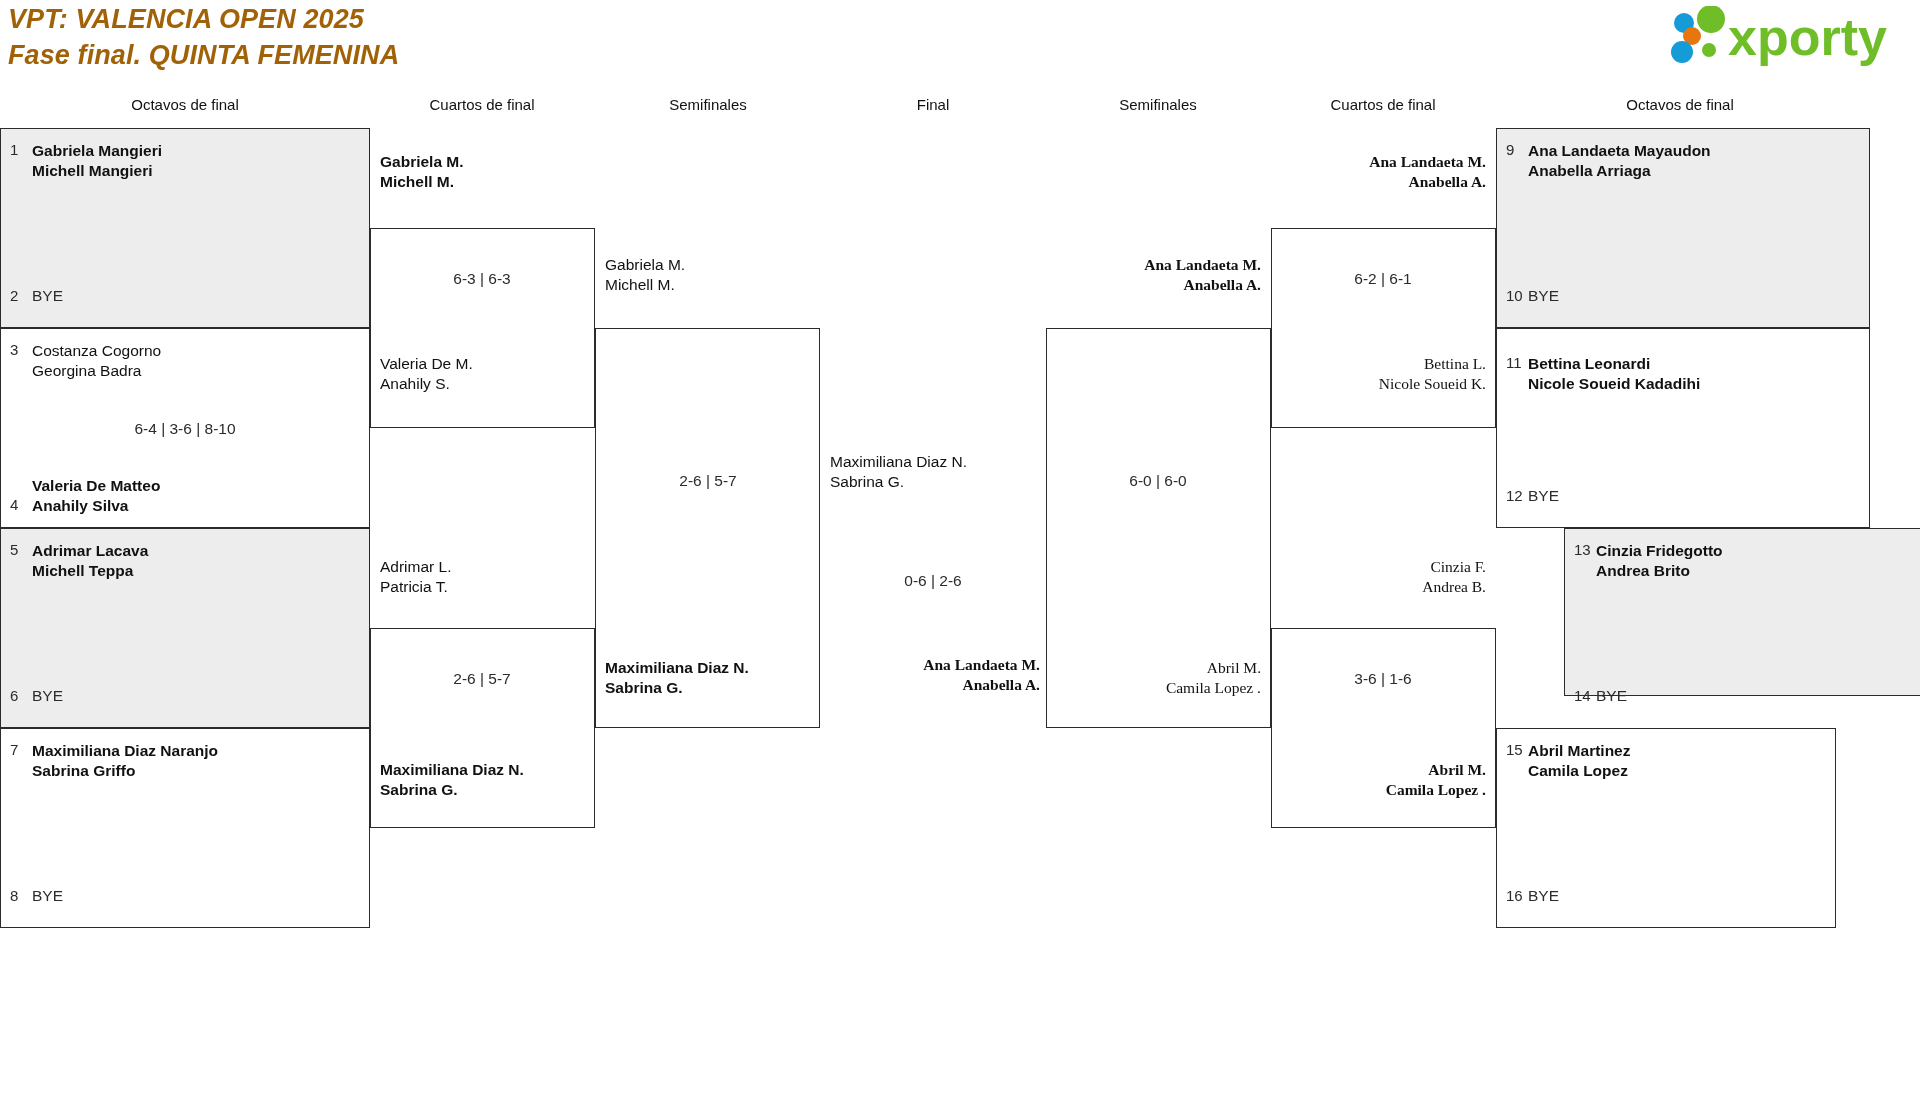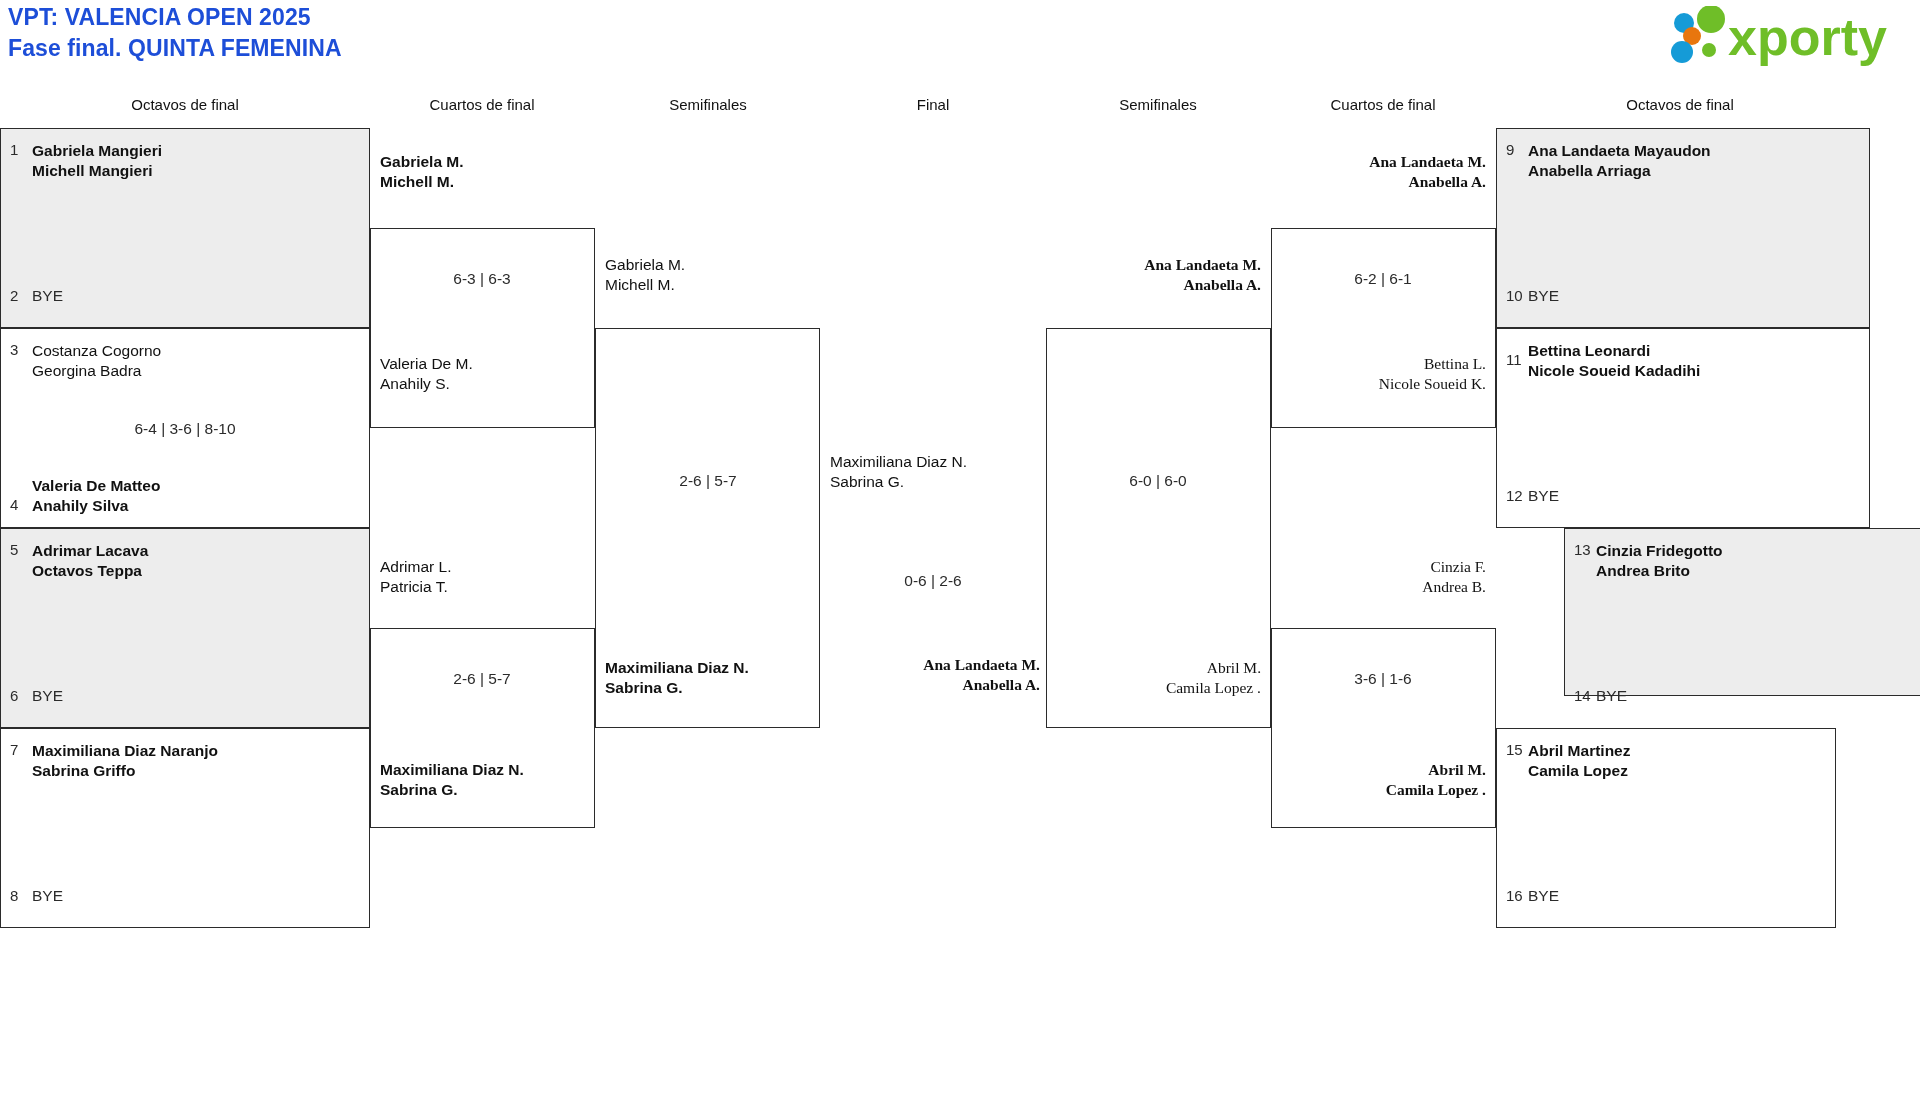--- a/index.html
+++ b/index.html
@@ -14,25 +14,26 @@
     color: #111111;
     position: relative;
     overflow: hidden;
   }
 
   
   #header-title {
     position: absolute;
     left: 8px;
     top: 2px;
-    font-size: 23px;
+    font-size: 27px;
     font-weight: bold;
     line-height: 1.33;
-    color: #1d4ed8;
+    color: #a16207;
     letter-spacing: 0.1px;
+    font-style: italic;
   }
   #header-title div { white-space: nowrap; }
 
   
   #brand-logo {
     position: absolute;
     right: 14px;
     top: 6px;
     width: 240px;
     height: 62px;
@@ -178,21 +179,21 @@
     </span>
   </div>
 </div>
 <div class="score" style="left:185px; top:420px;">6-4 | 3-6 | 8-10</div>
 
 <div class="box shaded" style="left:0px; top:528px; width:370px; height:200px;">
   <div class="seed-row" style="top:12px;">
     <span class="seed-num">5</span>
     <span class="seed-names winner">
       <span class="nm">Adrimar Lacava</span>
-      <span class="nm">Octavos Teppa</span>
+      <span class="nm">Michell Teppa</span>
     </span>
   </div>
   <div class="bye-row" style="top:158px;">
     <span class="seed-num">6</span>
     <span class="bye-label">BYE</span>
   </div>
 </div>
 
 <div class="box" style="left:0px; top:728px; width:370px; height:200px;">
   <div class="seed-row" style="top:12px;">
@@ -292,21 +293,21 @@
       <span class="nm">Anabella Arriaga</span>
     </span>
   </div>
   <div class="bye-row" style="top:158px;">
     <span class="seed-num">10</span>
     <span class="bye-label">BYE</span>
   </div>
 </div>
 
 <div class="box" style="left:1496px; top:328px; width:374px; height:200px;">
-  <div class="seed-row" style="top:12px;align-items:center;">
+  <div class="seed-row" style="top:25px;">
     <span class="seed-num">11</span>
     <span class="seed-names winner">
       <span class="nm">Bettina Leonardi</span>
       <span class="nm">Nicole Soueid Kadadihi</span>
     </span>
   </div>
   <div class="bye-row" style="top:158px;">
     <span class="seed-num">12</span>
     <span class="bye-label">BYE</span>
   </div>

